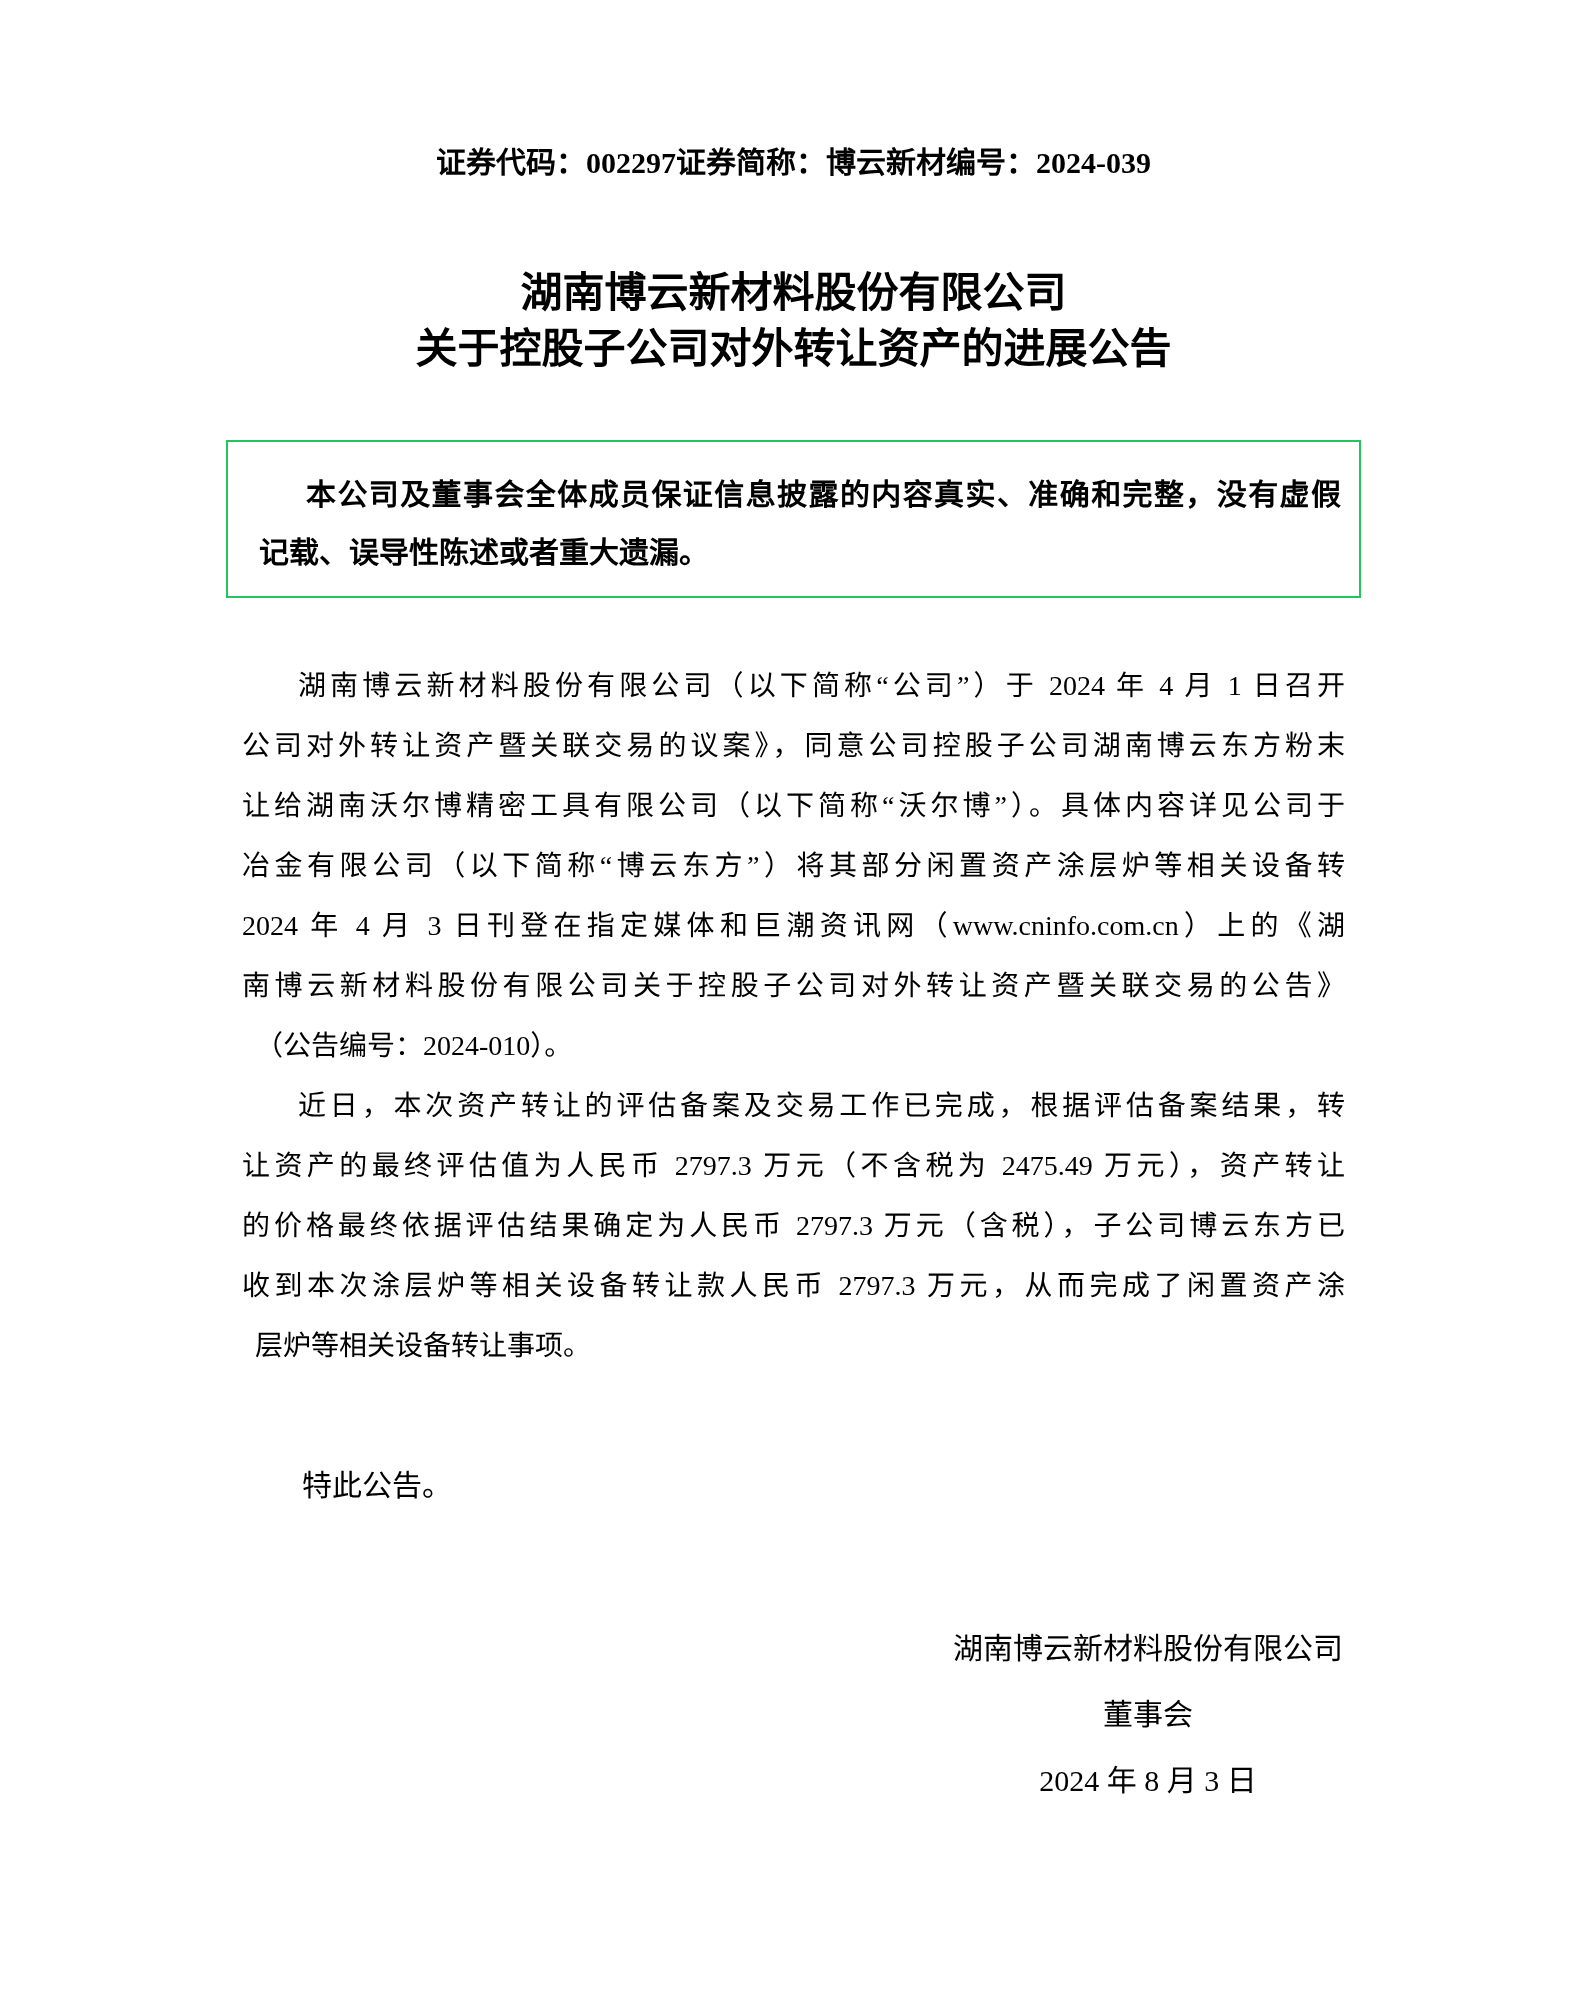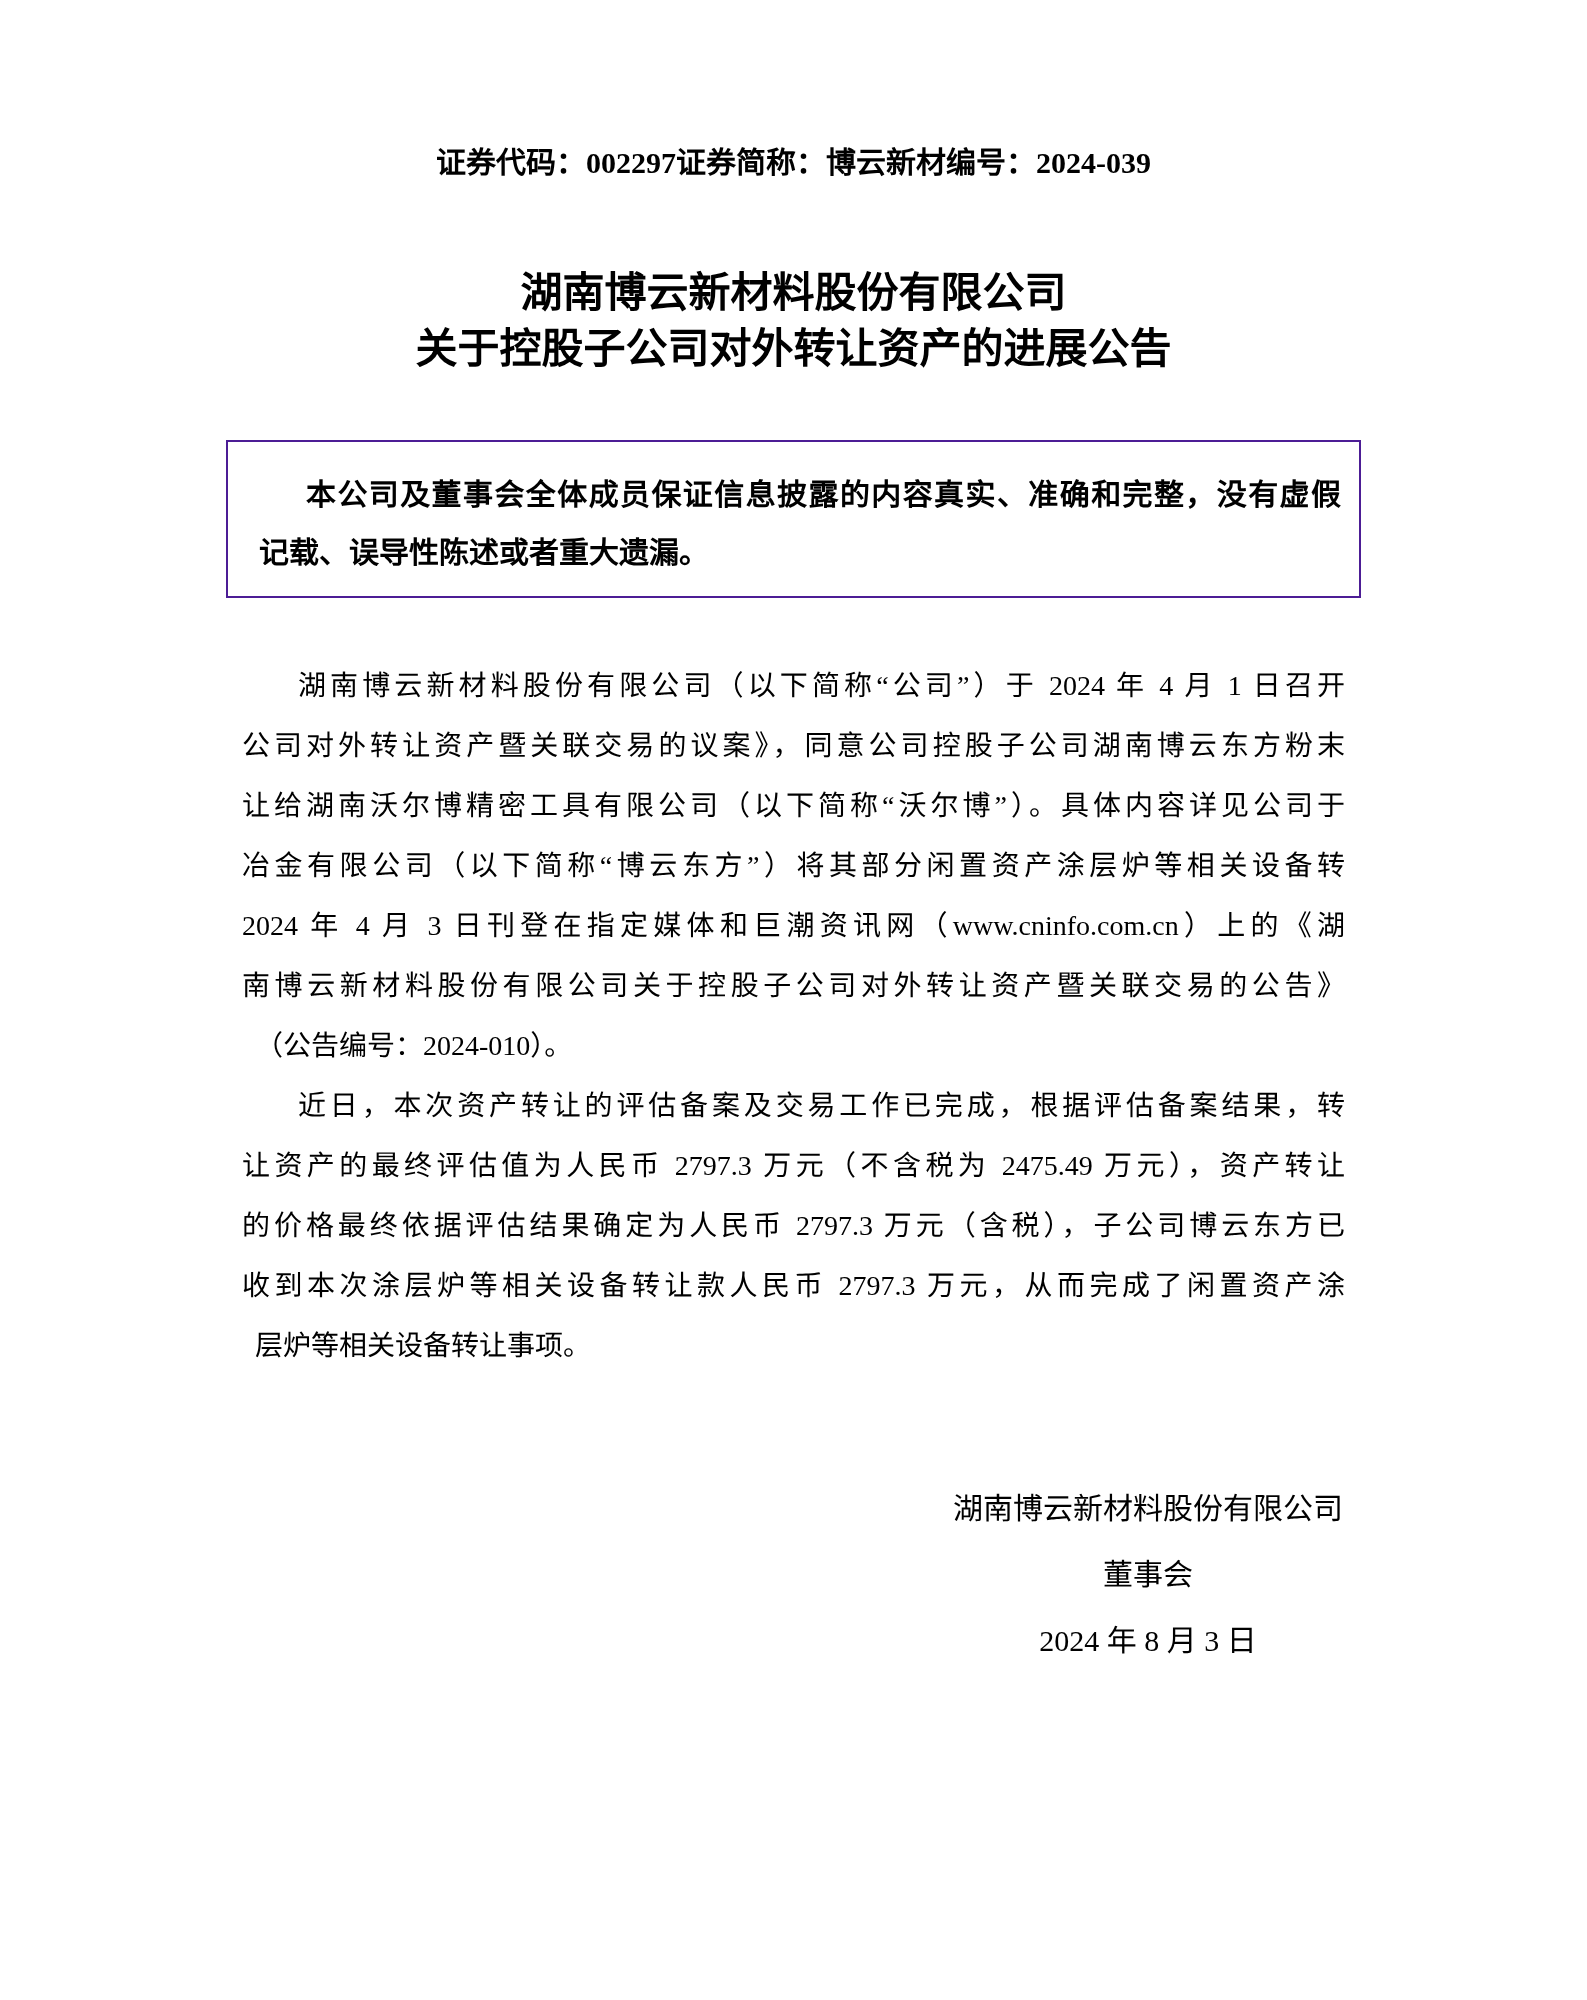--- a/index.html
+++ b/index.html
@@ -30,21 +30,21 @@
     margin-top: 80px;
     text-align: center;
     font-weight: bold;
     font-size: 42px;
     line-height: 56px;
   }
 
   
   .disclaimer-box {
     margin: 63px -16px 0;
-    border: 2px solid #4c1d95;
+    border: 2px solid #22c55e;
     padding: 24px 18px 14px 18px;
     font-weight: bold;
     font-size: 30px;
     line-height: 58px;
   }
 
   
   .para { margin-top: 58px; font-size: 28px; line-height: 60px; }
   .para + .para { margin-top: 0; }
   .line {
@@ -106,20 +106,21 @@
       </div>
 
     <div class="para indent-first">
         <div class="line">近日，本次资产转让的评估备案及交易工作已完成，根据评估备案结果，转</div>
         <div class="line">让资产的最终评估值为人民币 2797.3 万元（不含税为 2475.49 万元），资产转让</div>
         <div class="line">的价格最终依据评估结果确定为人民币 2797.3 万元（含税），子公司博云东方已</div>
         <div class="line">收到本次涂层炉等相关设备转让款人民币 2797.3 万元，从而完成了闲置资产涂</div>
         <div class="line">层炉等相关设备转让事项。</div>
       </div>
 
+    <div class="closing">特此公告。</div>
 
     <div class="signature">
       <div>湖南博云新材料股份有限公司</div>
       <div>董事会</div>
       <div>2024 年 8 月 3 日</div>
     </div>
 
   </div>
 </div>
 

